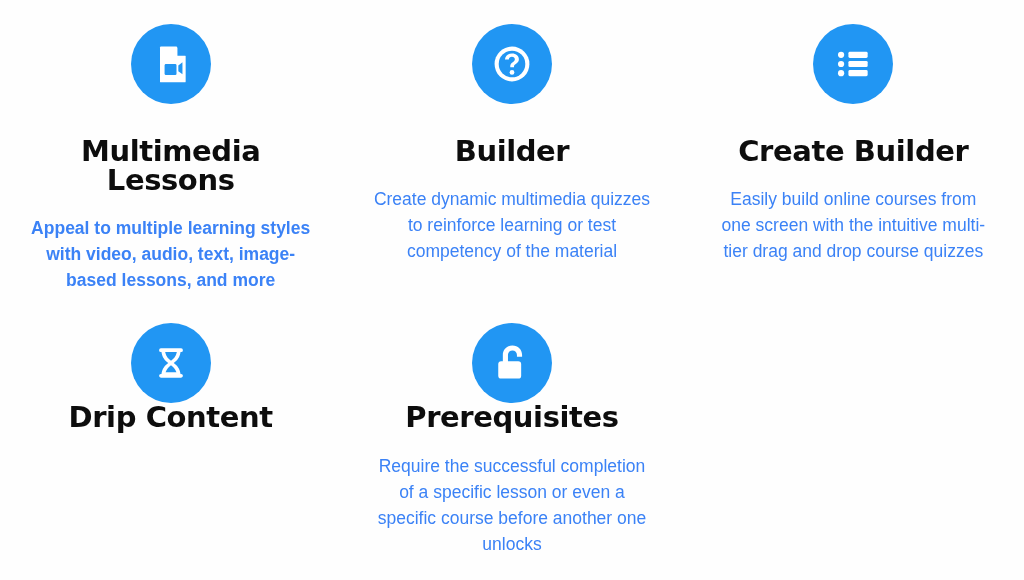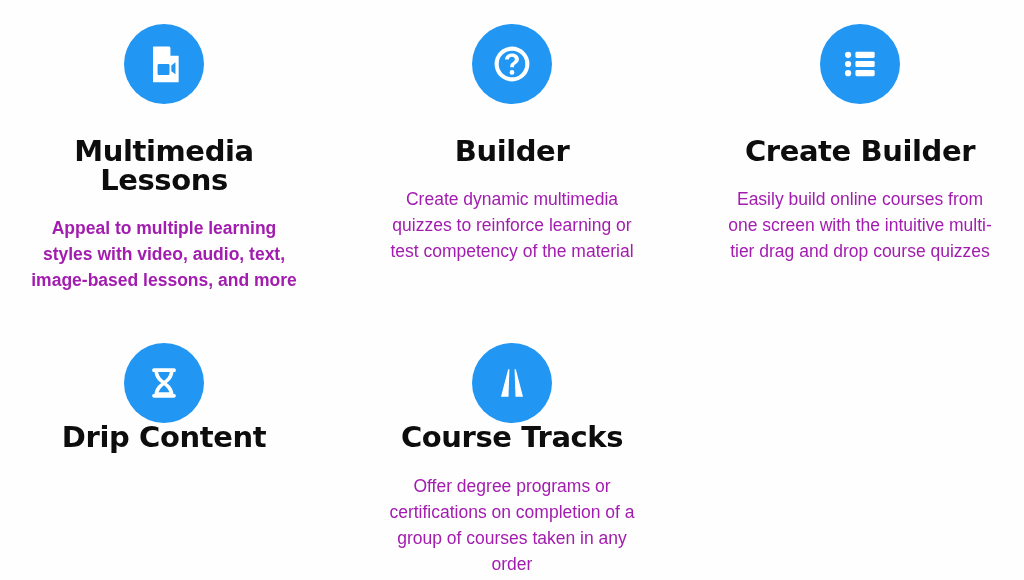--- a/index.html
+++ b/index.html
@@ -22,21 +22,20 @@
     box-sizing: border-box;
   }
 
   .feature-grid {
     display: grid;
     grid-template-columns: repeat(3, 1fr);
     grid-template-rows: 300px 280px;
     width: 1024px;
     height: 579px;
     box-sizing: border-box;
-    gap: 20px;
   }
 
   .feature-card {
     display: flex;
     flex-direction: column;
     align-items: center;
     text-align: center;
     padding: 0 22px;
     box-sizing: border-box;
   }
@@ -74,21 +73,21 @@
   }
 
   .row1 .feature-title { margin-top: 33px; }
   .row2 .feature-title { }
 
   .feature-desc {
     font-family: "Liberation Sans", sans-serif;
     font-weight: normal;
     font-size: 17.5px;
     line-height: 1.48;
-    color: #a21caf;
+    color: #3b82f6;
     margin: 9px;
     padding: 0;
     max-width: 300px;
   }
 
   .row1 .feature-desc { margin-top: 21px; }
   .row2 .feature-desc { margin-top: 22px; }
 
   
   .col1 .feature-desc { max-width: 290px; font-weight: bold; }
@@ -150,29 +149,26 @@
       <div class="icon-circle">
         <svg viewBox="0 0 48 48" aria-hidden="true">
           <path class="icon-glyph" d="M13 8 h22 a2 2 0 0 1 0 4 h-0.6 c-0.6 5.6 -3.9 9.6 -7.4 12 c3.5 2.4 6.8 6.4 7.4 12 h0.6 a2 2 0 0 1 0 4 H13 a2 2 0 0 1 0 -4 h0.6 c0.6 -5.6 3.9 -9.6 7.4 -12 c-3.5 -2.4 -6.8 -6.4 -7.4 -12 H13 a2 2 0 0 1 0 -4 z"></path>
           <path d="M17.6 12 h12.8 c-0.8 4.6 -3.9 7.9 -6.4 9.6 c-2.5 -1.7 -5.6 -5.0 -6.4 -9.6 z" fill="#2196f3"></path>
           <path d="M24 26.4 c2.1 1.4 4.7 4.0 5.9 7.6 h-11.8 c1.2 -3.6 3.8 -6.2 5.9 -7.6 z" fill="#2196f3"></path>
         </svg>
       </div>
       <h2 class="feature-title">Drip Content</h2>
     </div>
 
-
-    <div class="feature-card row2 col3">
+    <div class="feature-card row2 col2">
       <div class="icon-circle">
         <svg viewBox="0 0 48 48" aria-hidden="true">
-          <path class="icon-glyph" d="M19.8 9 h8.4 l7.8 30 h-8.2 l-1.0 -30 h-5.6 l-1.0 30 h-8.2 z"></path>
-          <rect x="22.4" y="9" width="3.2" height="5.2" fill="#2196f3"></rect>
-          <rect x="22.4" y="18" width="3.2" height="5.2" fill="#2196f3"></rect>
-          <rect x="22.4" y="27" width="3.2" height="5.2" fill="#2196f3"></rect>
-          <rect x="22.4" y="36" width="3.2" height="3.0" fill="#2196f3"></rect>
+          <path class="icon-glyph" d="M24.5 5 c-6.0 0 -10.5 4.4 -10.5 10.2 V23 h5.6 v-7.8 c0 -2.8 2.1 -4.9 4.9 -4.9 c2.8 0 4.9 2.1 4.9 4.9 v2.0 h5.6 v-2.0 C35 9.4 30.5 5 24.5 5 z"></path>
+          <rect class="icon-glyph" x="9" y="22" width="25" height="19" rx="3.2"></rect>
         </svg>
       </div>
-      <h2 class="feature-title">Course Tracks</h2>
-      <p class="feature-desc">Offer degree programs or certifications on completion of a group of courses taken in any order</p>
+      <h2 class="feature-title">Prerequisites</h2>
+      <p class="feature-desc">Require the successful completion of a specific lesson or even a specific course before another one unlocks</p>
     </div>
+
 
   </div>
 </div>
 
 </body></html>

